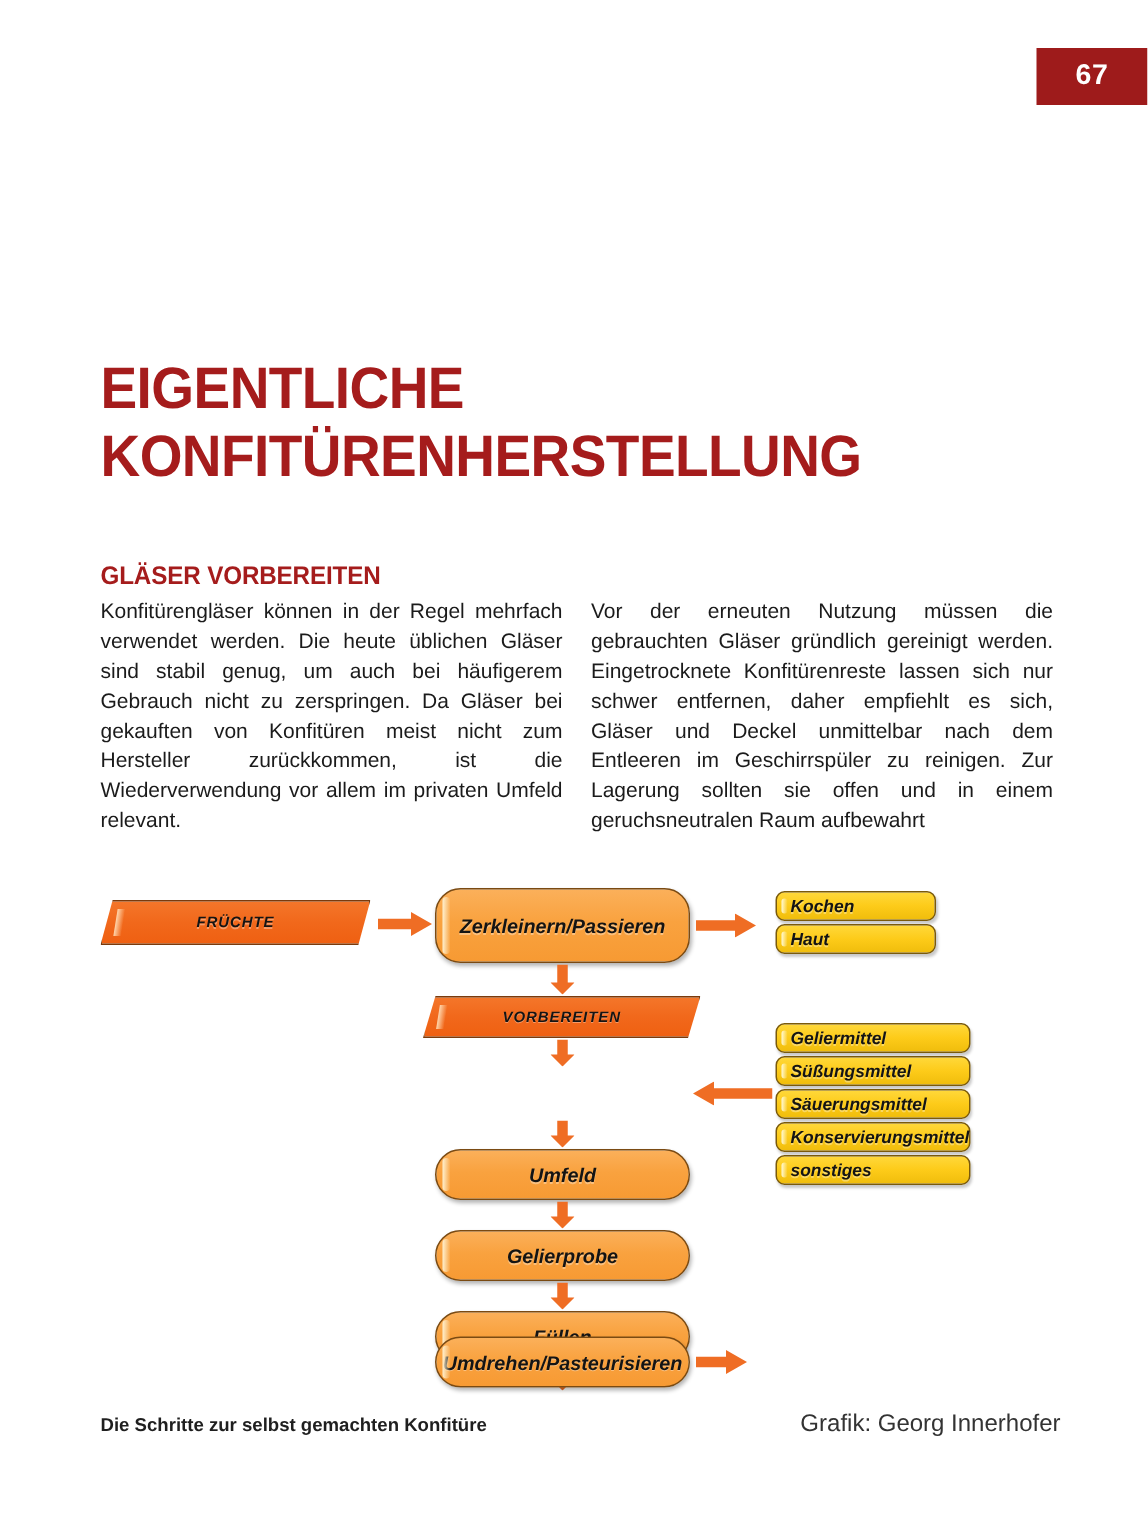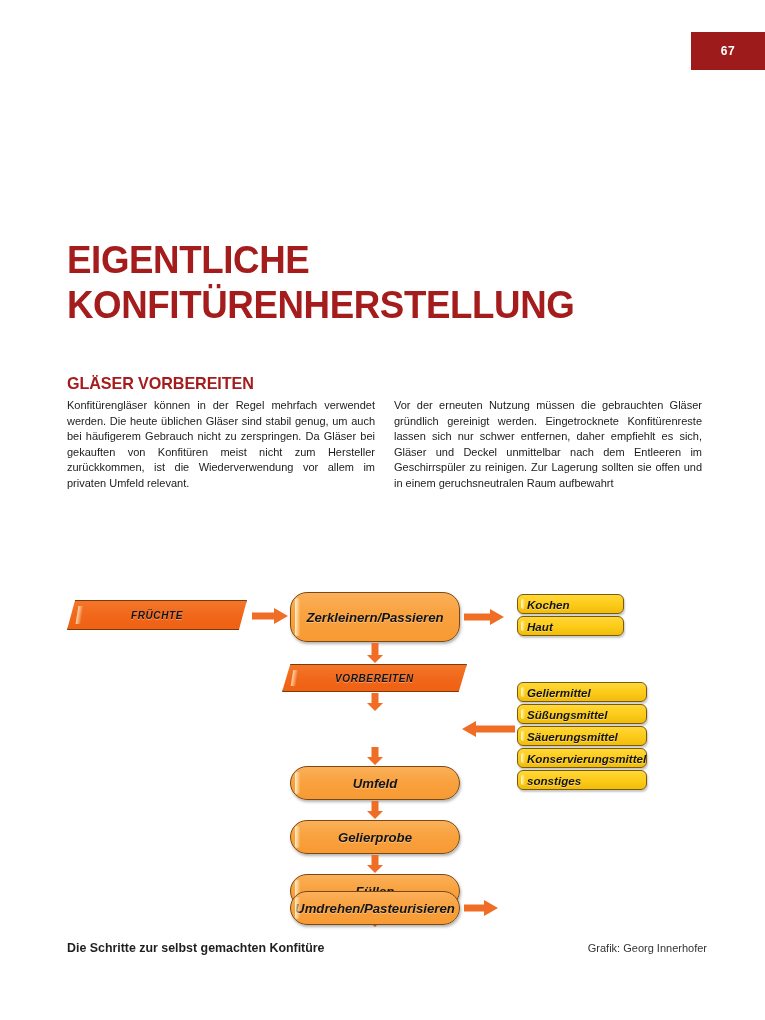--- a/index.html
+++ b/index.html
@@ -18,21 +18,21 @@
   
   .page-badge {
     position: absolute;
     top: 32px;
     right: 0;
     width: 74px;
     height: 38px;
     background: #9e1b1b;
     color: #ffffff;
     font-weight: bold;
-    font-size: 12px;
+    font-size: 19px;
     display: flex;
     align-items: center;
     justify-content: center;
     letter-spacing: 0.5px;
   }
 
   
   .headline {
     position: absolute;
     left: 67px;
@@ -59,21 +59,21 @@
     letter-spacing: -0.1px;
     transform: scaleX(0.95);
     transform-origin: left top;
   }
 
   
   .col {
     position: absolute;
     top: 398px;
     width: 308px;
-    font-size: 11px;
+    font-size: 14px;
     line-height: 1.42;
     color: #1b1b1b;
     text-align: justify;
     text-justify: inter-word;
     hyphens: manual;
   }
   .col-left  { left: 67px; }
   .col-right { left: 394px; }
   .col p { margin: 0; }
 
@@ -167,21 +167,21 @@
     left: 67px;
     top: 941px;
     width: 640px;
     display: flex;
     justify-content: space-between;
     align-items: baseline;
     font-size: 12.4px;
     color: #333333;
   }
   .caption-left  { font-weight: bold; color: #1f1f1f; }
-  .caption-right { font-size: 11px; color: #333333; }
+  .caption-right { font-size: 16px; color: #333333; }
 </style>
 </head>
 <body>
 
 <div class="page-badge">
   <span>67</span>
 </div>
 
 <h1 class="headline">
   <span class="l1">EIGENTLICHE</span>

